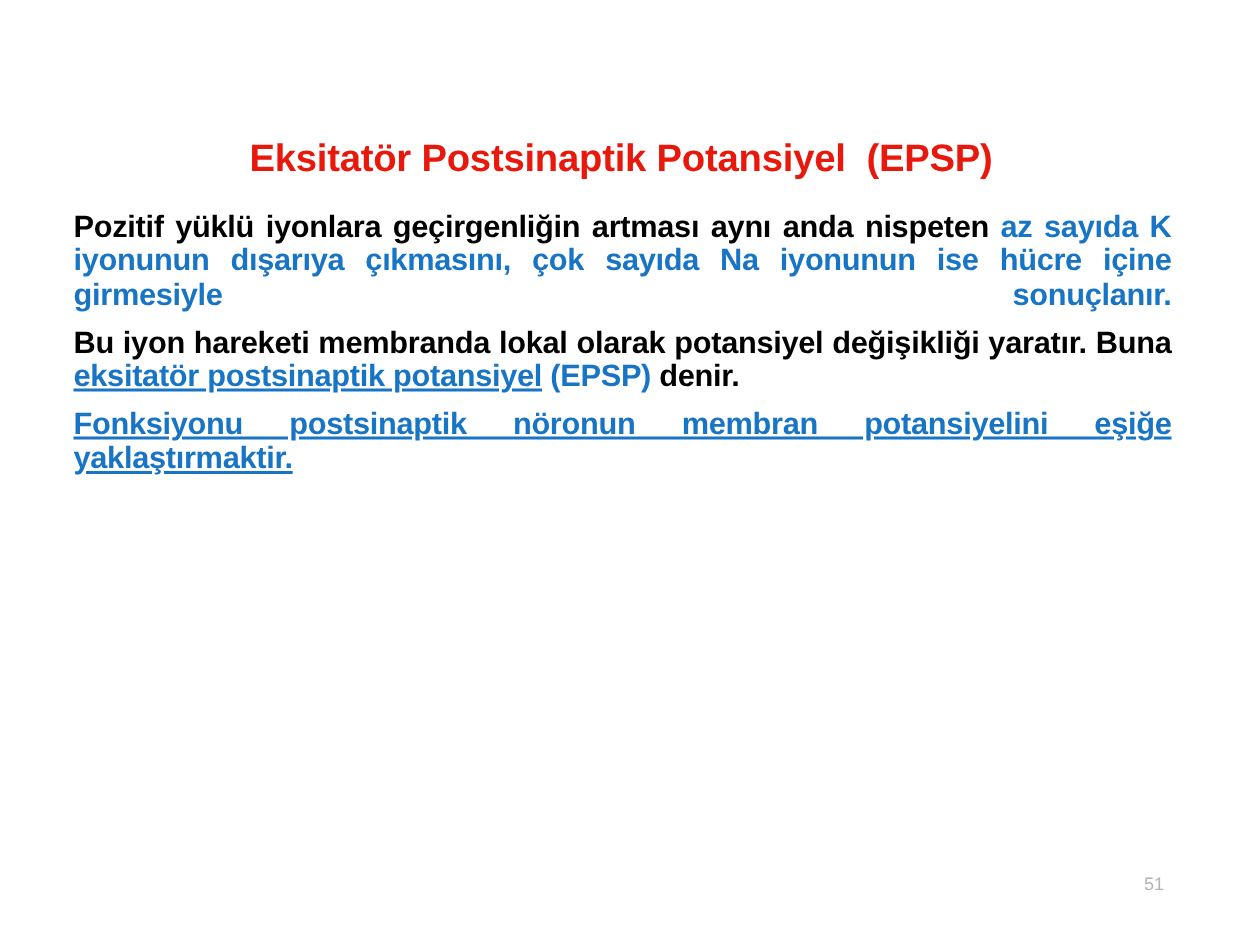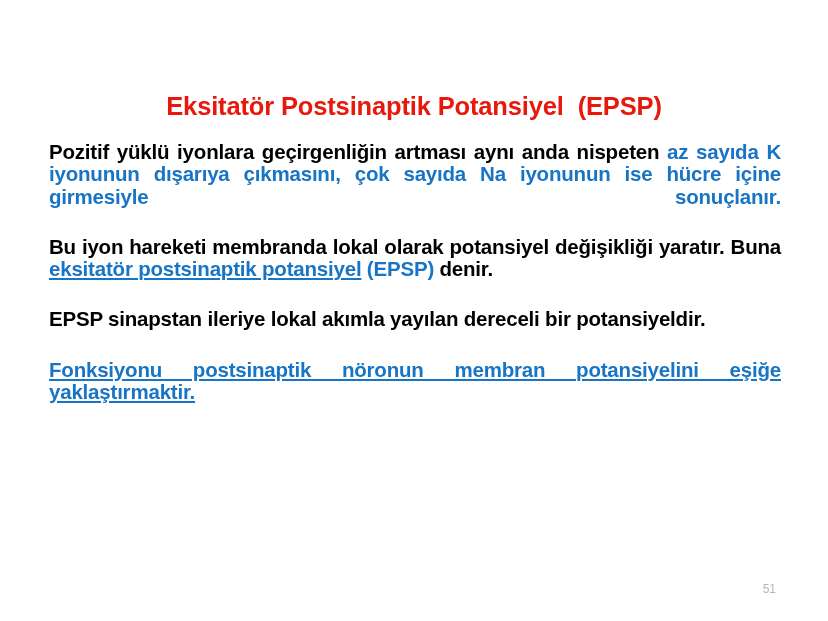--- a/index.html
+++ b/index.html
@@ -54,21 +54,21 @@
     margin: 0;
     letter-spacing: -0.2px;
   }
 
   
   .para.justify-all {
     text-align-last: justify;
   }
 
   .para + .para {
-    margin-top: 28px;
+    margin-top: 10px;
   }
 
   .blue {
     color: #1874c4;
   }
 
   .blue-u {
     color: #1874c4;
     text-decoration: underline;
     text-decoration-thickness: 2px;
@@ -92,21 +92,20 @@
 <div class="slide">
 
   <div class="slide-title">Eksitatör Postsinaptik Potansiyel  (EPSP)</div>
 
   <div class="body-block">
 
     <p class="para justify-all"><span>Pozitif yüklü iyonlara geçirgenliğin artması aynı anda nispeten </span><span class="blue">az sayıda K iyonunun dışarıya çıkmasını, çok sayıda Na iyonunun ise hücre içine girmesiyle sonuçlanır.</span></p>
 
     <p class="para"><span>Bu iyon hareketi membranda lokal olarak potansiyel değişikliği yaratır. Buna </span><span class="blue-u">eksitatör postsinaptik potansiyel</span><span class="blue"> (EPSP)</span><span> denir.</span></p>
 
-    <p class="para"><span>EPSP sinapstan ileriye lokal akımla yayılan dereceli bir potansiyeldir.</span></p>
 
     <p class="para"><span class="blue-u">Fonksiyonu postsinaptik nöronun membran potansiyelini eşiğe yaklaştırmaktir.</span></p>
 
   </div>
 
   <div class="page-number">51</div>
 
 </div>
 
 </body></html>

